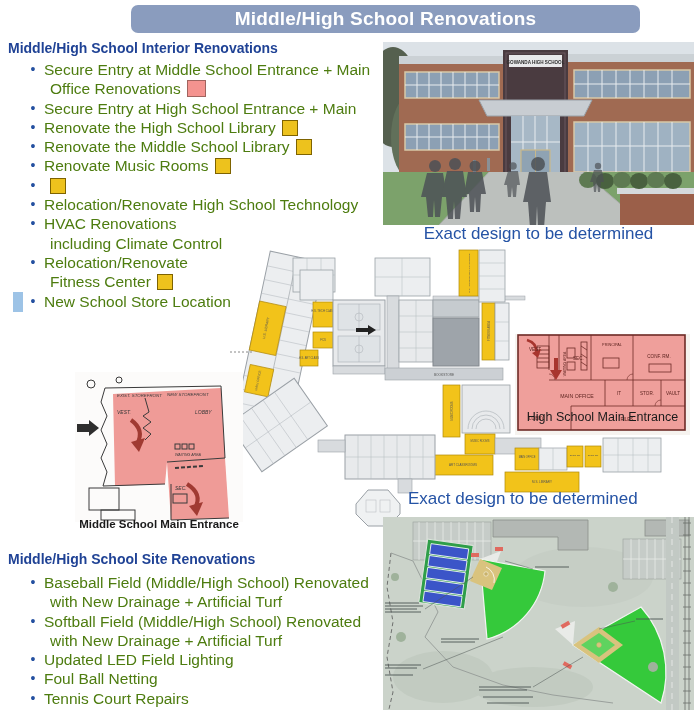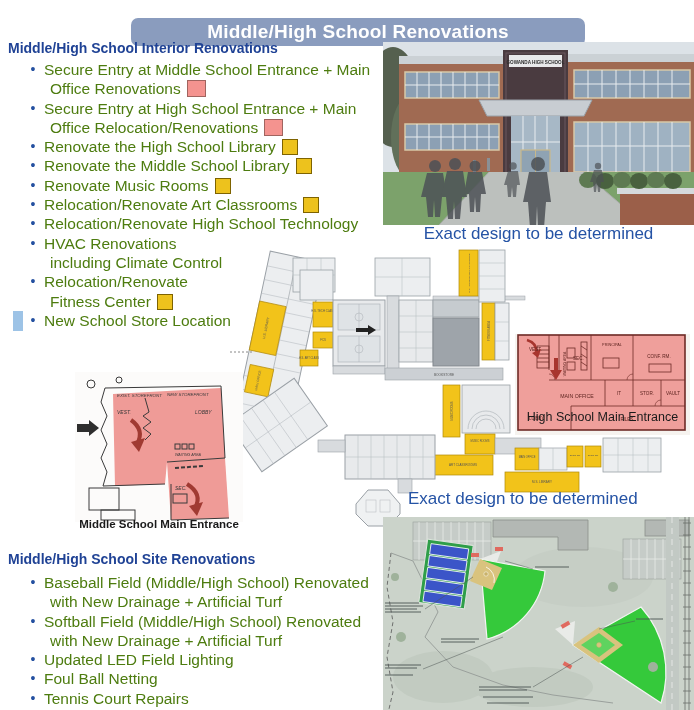--- a/index.html
+++ b/index.html
@@ -1,21 +1,21 @@
 <!DOCTYPE html>
 <html><head>
 <meta charset="utf-8">
 <style>
   html,body{margin:0;padding:0;background:#fff;}
   .slide{
     position:relative;width:694px;height:710px;background:#ffffff;
     font-family:"Liberation Sans",sans-serif;overflow:hidden;
   }
   .banner{
-    position:absolute;left:131px;top:18px;width:454px;height:28px;
+    position:absolute;left:131px;top:5px;width:509px;height:28px;
     background:#8A9CBE;border-radius:7px;color:#ffffff;
     font-size:19px;font-weight:bold;text-align:center;line-height:28px;
     letter-spacing:.2px;
   }
   .section-heading{
     position:absolute;color:#1F4295;font-size:14px;font-weight:bold;
     white-space:nowrap;
   }
   .bullet-list{position:absolute;}
   .bullet-item{display:flex;}
@@ -51,21 +51,20 @@
         <div class="marker-cell"><span class="dot">•</span></div>
         <div class="bullet-body">
           <div class="line"><span>Secure Entry at Middle School Entrance + Main</span></div>
           <div class="line cont"><span>Office Renovations</span><span class="swatch pink"></span></div>
         </div>
       </div>
       <div class="bullet-item">
         <div class="marker-cell"><span class="dot">•</span></div>
         <div class="bullet-body">
           <div class="line"><span>Secure Entry at High School Entrance + Main</span></div>
-          <div class="line cont"><span>Office Relocation/Renovations</span><span class="swatch pink"></span></div>
         </div>
       </div>
       <div class="bullet-item">
         <div class="marker-cell"><span class="dot">•</span></div>
         <div class="bullet-body">
           <div class="line"><span>Renovate the High School Library</span><span class="swatch yellow"></span></div>
         </div>
       </div>
       <div class="bullet-item">
         <div class="marker-cell"><span class="dot">•</span></div>
@@ -75,21 +74,21 @@
       </div>
       <div class="bullet-item">
         <div class="marker-cell"><span class="dot">•</span></div>
         <div class="bullet-body">
           <div class="line"><span>Renovate Music Rooms</span><span class="swatch yellow"></span></div>
         </div>
       </div>
       <div class="bullet-item">
         <div class="marker-cell"><span class="dot">•</span></div>
         <div class="bullet-body">
-          <div class="line"><span>Relocation/Renovate Art Classrooms</span><span class="swatch yellow"></span></div>
+          <div class="line"><span class="swatch yellow"></span></div>
         </div>
       </div>
       <div class="bullet-item">
         <div class="marker-cell"><span class="dot">•</span></div>
         <div class="bullet-body">
           <div class="line"><span>Relocation/Renovate High School Technology</span></div>
         </div>
       </div>
       <div class="bullet-item">
         <div class="marker-cell"><span class="dot">•</span></div>

